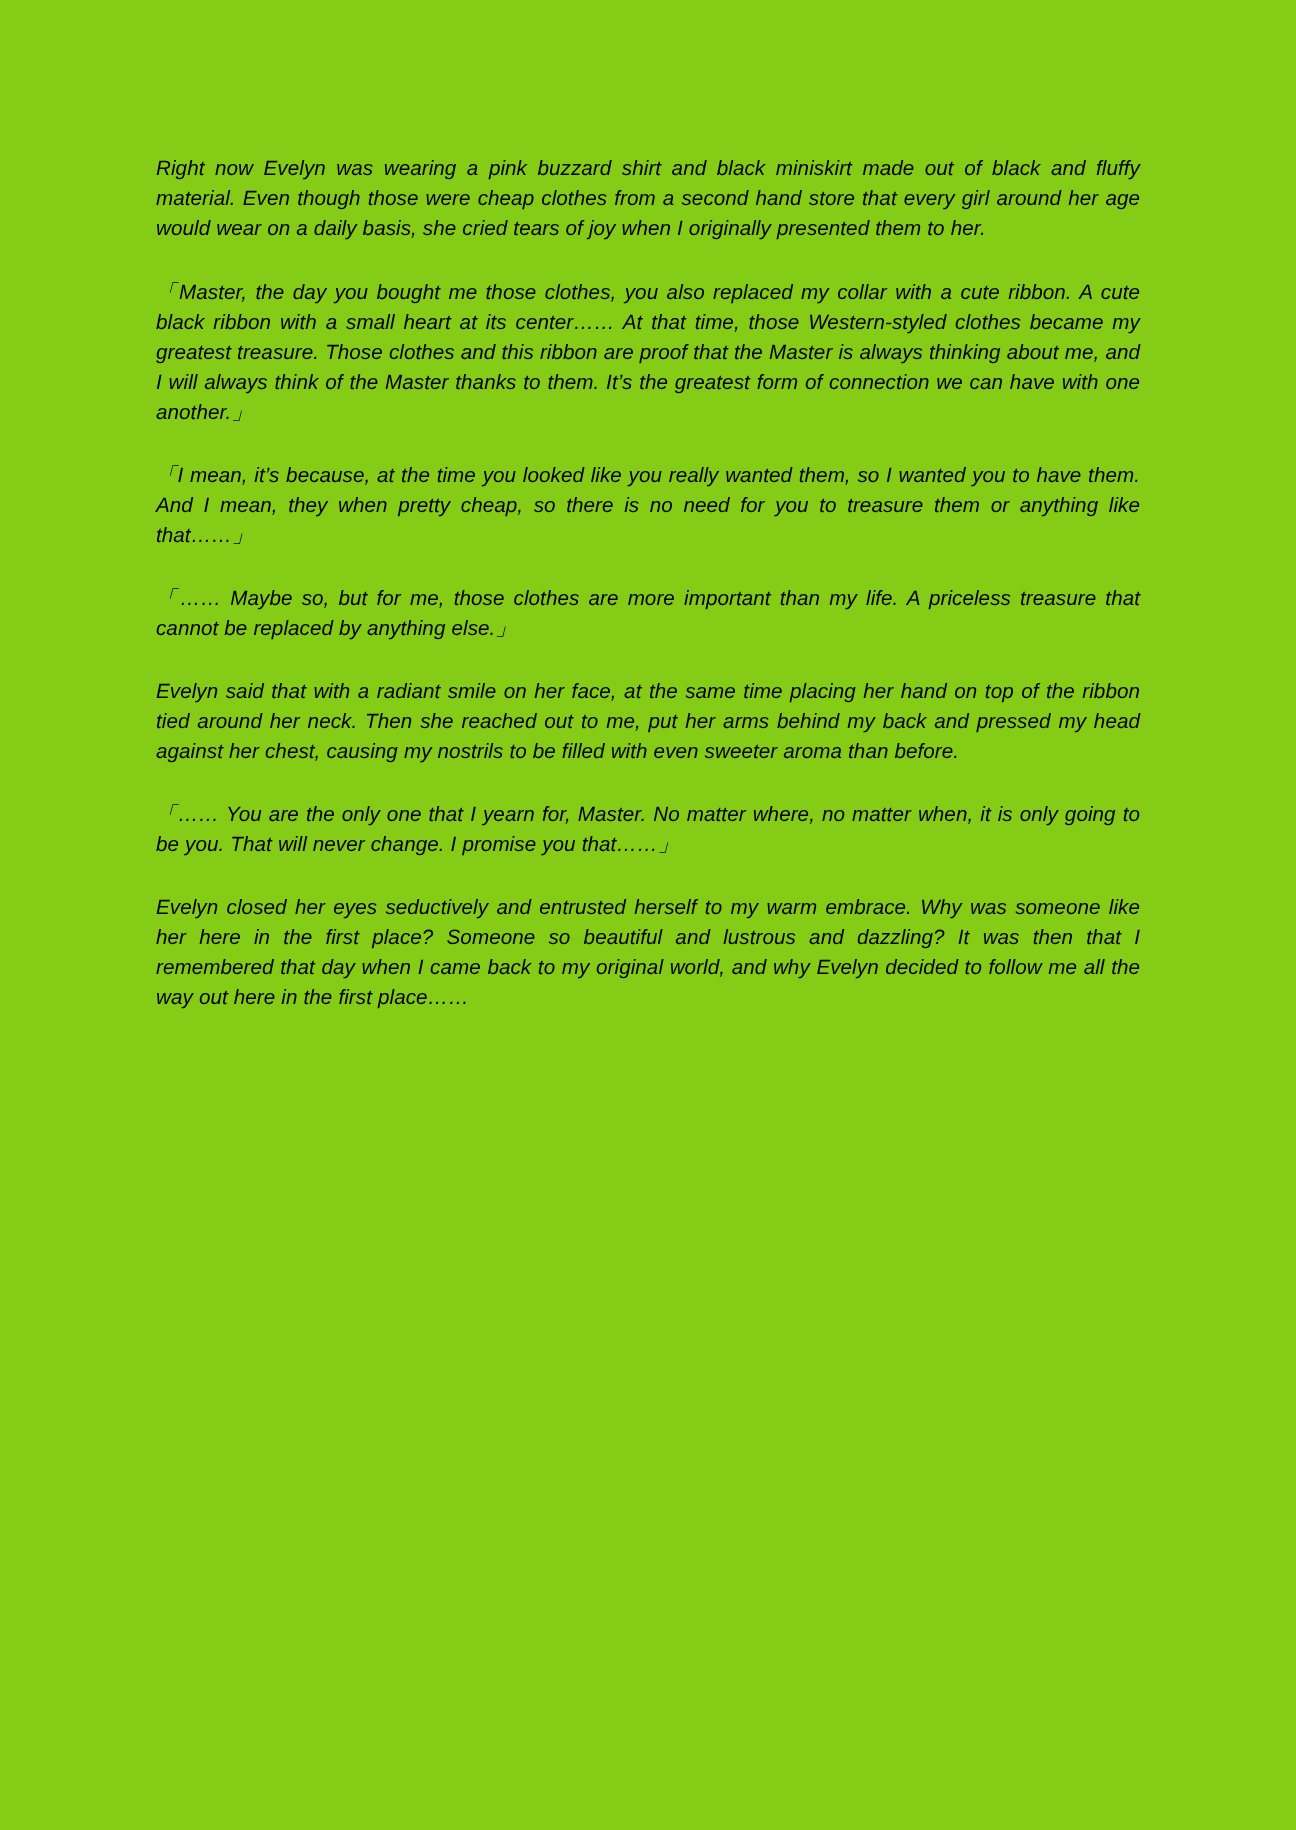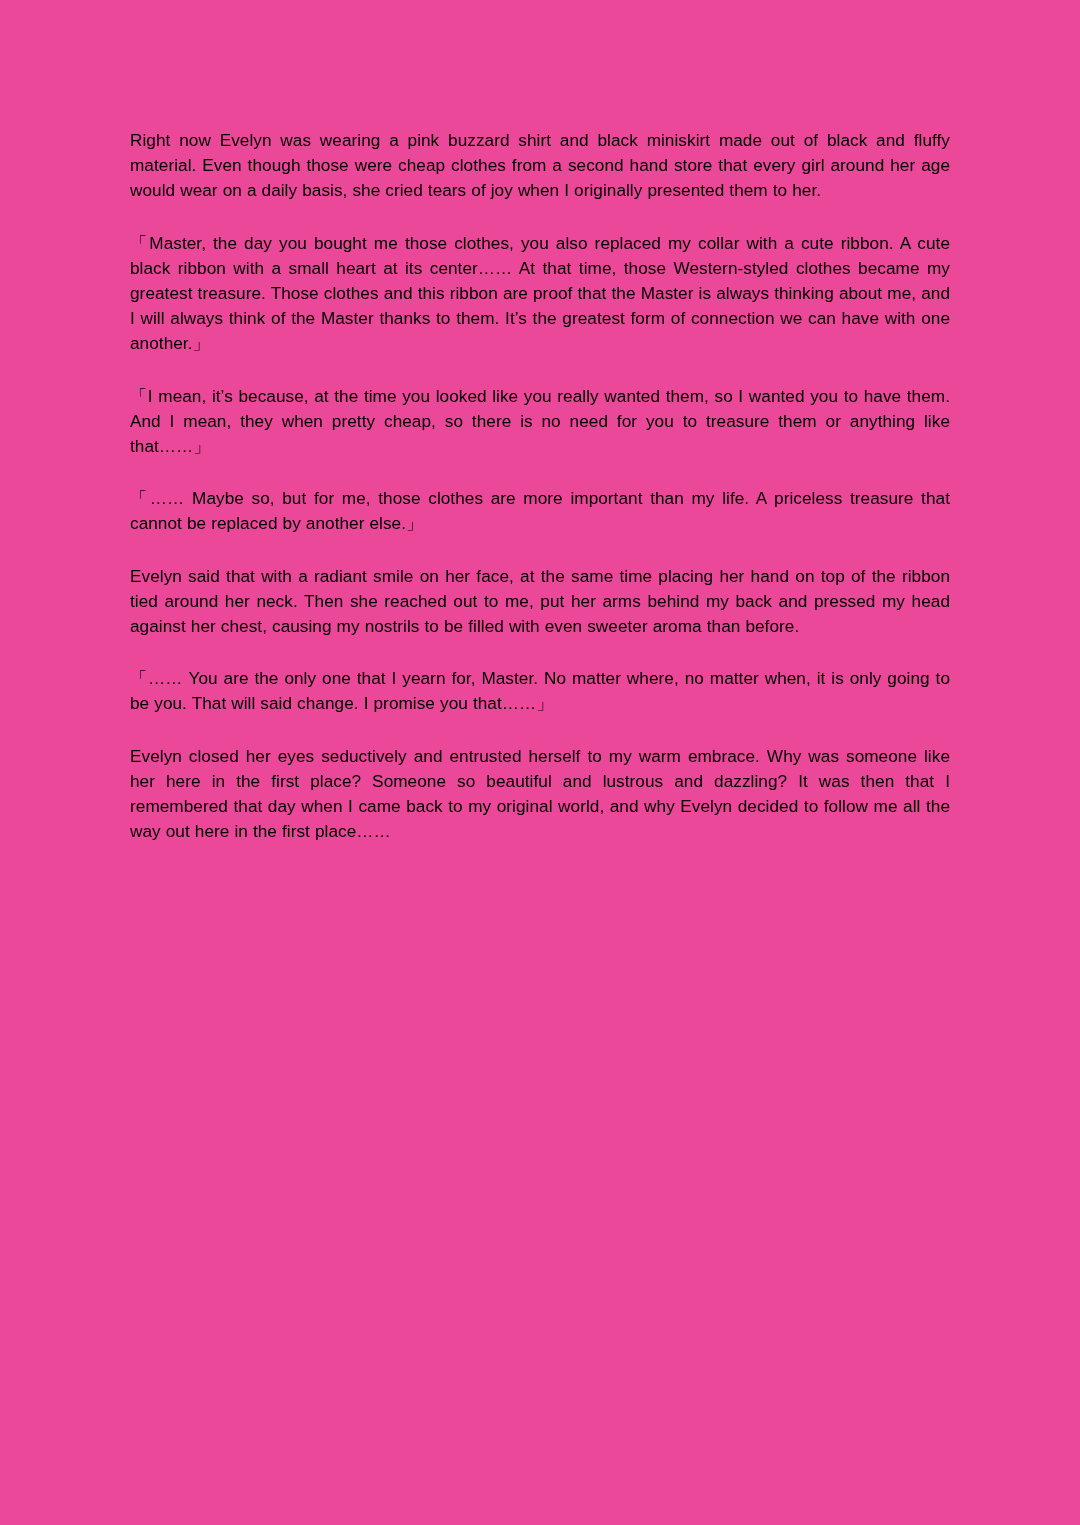--- a/index.html
+++ b/index.html
@@ -9,24 +9,25 @@
     background: #ffffff;
   }
   body {
     font-family: "Liberation Sans", sans-serif;
     color: #000000;
   }
   .page {
     position: relative;
     width: 1080px;
     height: 1525px;
-    background: #ec4899;
+    background: #84cc16;
     margin: 0 auto;
     overflow: hidden;
     box-sizing: border-box;
+    font-style: italic;
   }
   .text-column {
     position: absolute;
     left: 130px;
     top: 128px;
     width: 820px;
   }
   .para {
     font-size: 17.2px;
     line-height: 25.2px;
@@ -50,22 +51,22 @@
 
 <div class="page">
   <div class="text-column">
 
     <p class="para">Right now Evelyn was wearing a pink buzzard shirt and black miniskirt made out of black and fluffy material. Even though those were cheap clothes from a second hand store that every girl around her age would wear on a daily basis, she cried tears of joy when I originally presented them to her.</p>
 
     <p class="para dialogue">「Master, the day you bought me those clothes, you also replaced my collar with a cute ribbon. A cute black ribbon with a small heart at its center…… At that time, those Western-styled clothes became my greatest treasure. Those clothes and this ribbon are proof that the Master is always thinking about me, and I will always think of the Master thanks to them. It’s the greatest form of connection we can have with one another.」</p>
 
     <p class="para dialogue">「I mean, it’s because, at the time you looked like you really wanted them, so I wanted you to have them. And I mean, they when pretty cheap, so there is no need for you to treasure them or anything like that……」</p>
 
-    <p class="para dialogue">「…… Maybe so, but for me, those clothes are more important than my life. A priceless treasure that cannot be replaced by another else.」</p>
+    <p class="para dialogue">「…… Maybe so, but for me, those clothes are more important than my life. A priceless treasure that cannot be replaced by anything else.」</p>
 
     <p class="para">Evelyn said that with a radiant smile on her face, at the same time placing her hand on top of the ribbon tied around her neck. Then she reached out to me, put her arms behind my back and pressed my head against her chest, causing my nostrils to be filled with even sweeter aroma than before.</p>
 
-    <p class="para dialogue">「…… You are the only one that I yearn for, Master. No matter where, no matter when, it is only going to be you. That will said change. I promise you that……」</p>
+    <p class="para dialogue">「…… You are the only one that I yearn for, Master. No matter where, no matter when, it is only going to be you. That will never change. I promise you that……」</p>
 
     <p class="para">Evelyn closed her eyes seductively and entrusted herself to my warm embrace. Why was someone like her here in the first place? Someone so beautiful and lustrous and dazzling? It was then that I remembered that day when I came back to my original world, and why Evelyn decided to follow me all the way out here in the first place……</p>
 
   </div>
 </div>
 
 </body></html>

